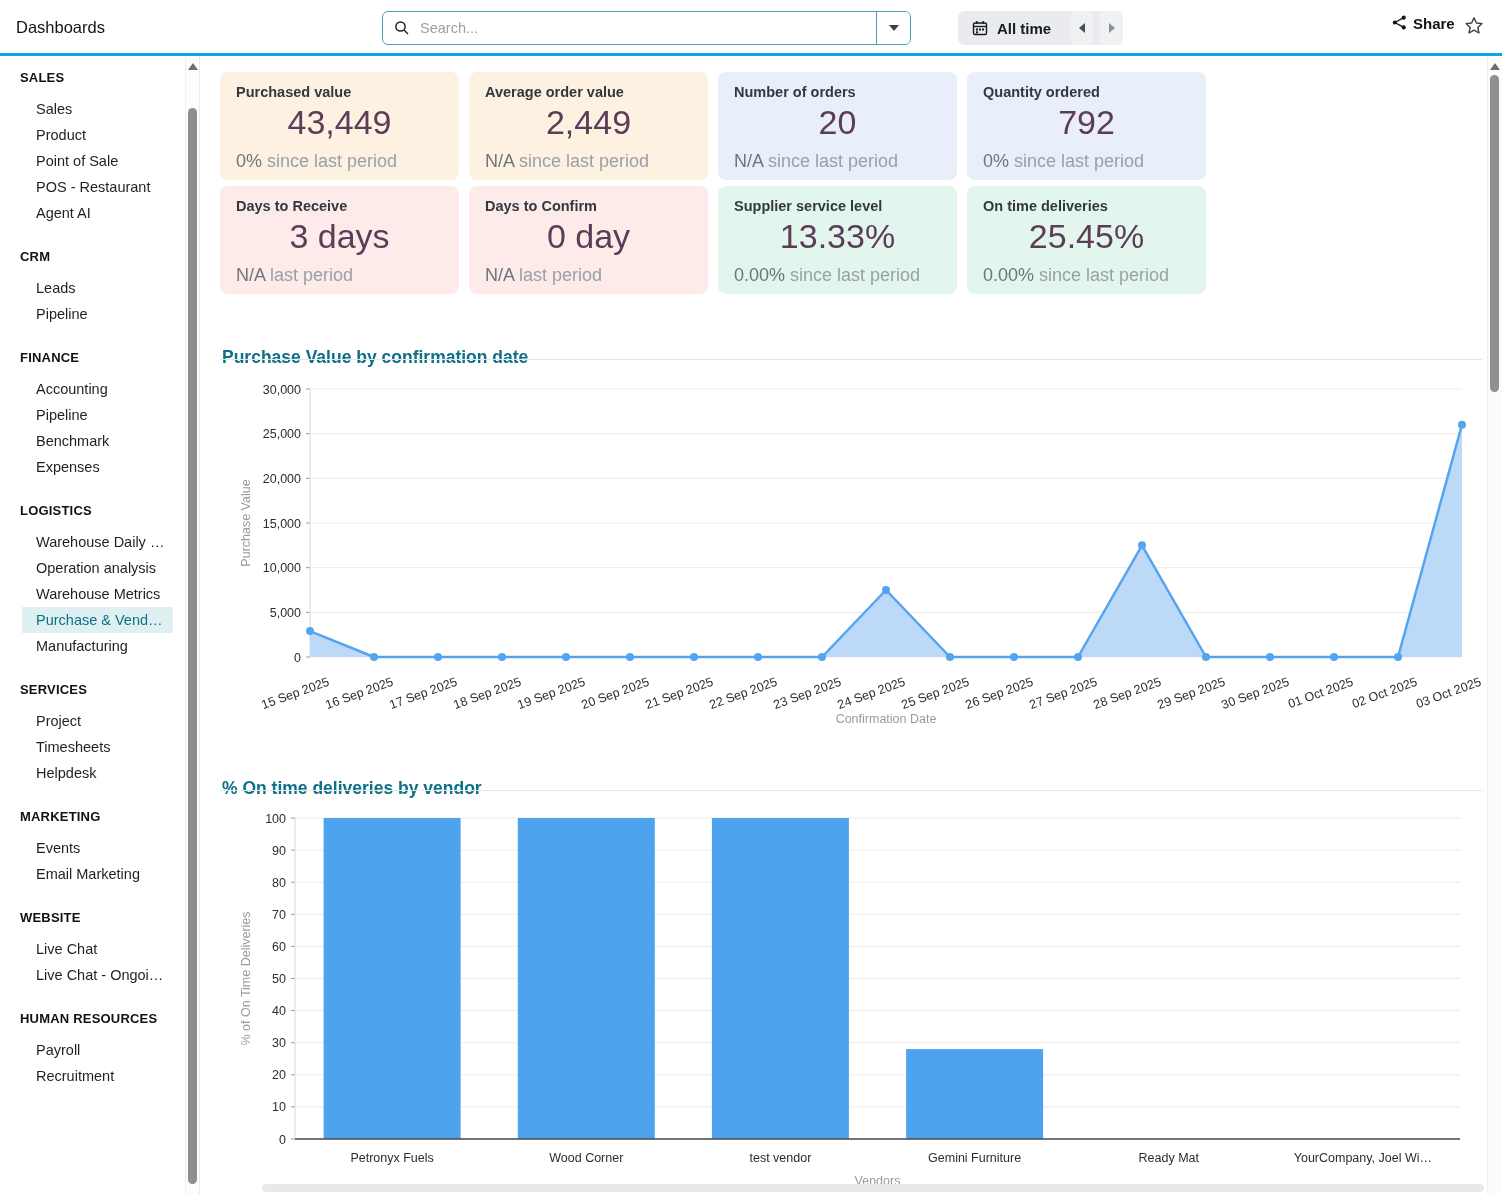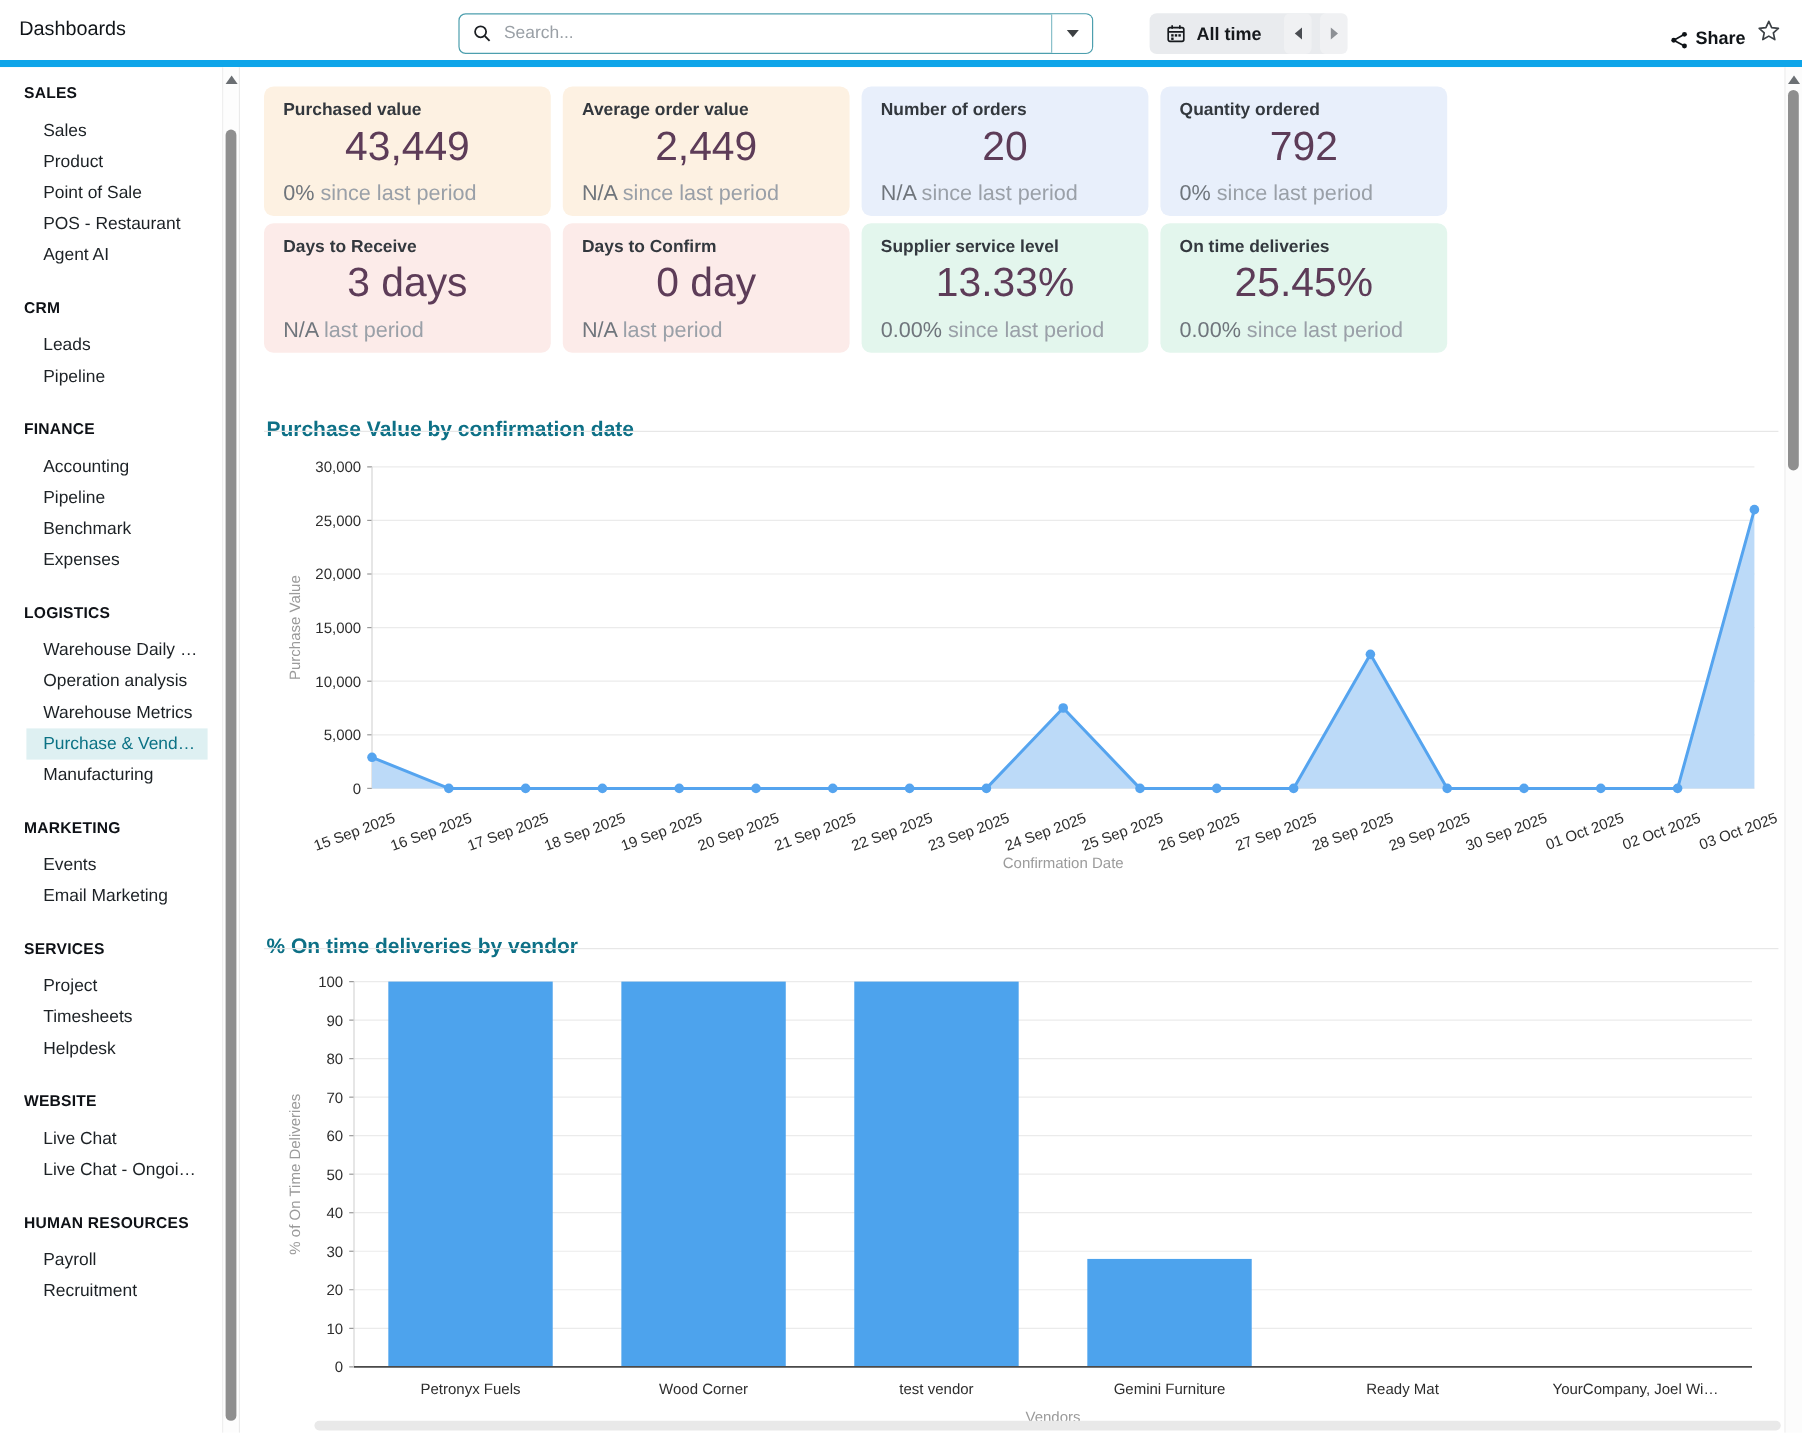--- a/index.html
+++ b/index.html
@@ -2,21 +2,21 @@
 <html><head>
 <meta charset="utf-8">
 <style>
   * { box-sizing: border-box; }
   html,body { margin:0; padding:0; }
   body {
     width:1502px; height:1194px; overflow:hidden; background:#fff;
     font-family:"Liberation Sans", sans-serif; color:#111;
   }
   
-  .topbar { position:relative; height:56px; background:#fff; border-bottom:6px solid #0ea5e9; }
+  .topbar { position:relative; height:56px; background:#fff; border-bottom:3px solid #0ea5e9; }
   .page-title { position:absolute; left:16px; top:50%; transform:translateY(-50%);
     font-size:16.5px; font-weight:500; color:#101418; }
   .search-group { position:absolute; left:382px; top:11px; width:529px; height:34px;
     display:flex; border:1px solid #4d9fae; border-radius:6px; background:#fff; }
   .search-main { flex:1; display:flex; align-items:center; padding-left:11px; gap:8px; }
   .search-main input { border:none; outline:none; flex:1; font-size:14.5px; color:#333;
     font-family:"Liberation Sans",sans-serif; background:transparent; }
   .search-main input::placeholder { color:#9aa0a6; }
   .search-caret-btn { width:34px; border:none; border-left:1px solid #4d9fae; background:#fff;
     border-radius:0 5px 5px 0; display:flex; align-items:center; justify-content:center; cursor:pointer; }
@@ -24,21 +24,21 @@
     border-top:6px solid #3c4043; }
   .period-btn { position:absolute; left:913px; top:11px; width:151px; height:34px;
     background:#e9ebee; border:none; border-radius:6px; display:flex; align-items:center;
     gap:9px; padding:0 14px; font-family:"Liberation Sans",sans-serif;
     font-size:15px; font-weight:700; color:#16191d; cursor:pointer;margin-left:45px; }
   .nav-btn { position:absolute; top:11px; width:23px; height:34px; background:#f0f1f3;
     border:none; border-radius:5px; display:flex; align-items:center; justify-content:center; cursor:pointer; }
   .nav-btn.prev { left:1070px; } .nav-btn.next { left:1100px; }
   .tri-left  { width:0;height:0;border-top:5px solid transparent;border-bottom:5px solid transparent;border-right:6px solid #4a4d52; }
   .tri-right { width:0;height:0;border-top:5px solid transparent;border-bottom:5px solid transparent;border-left:6px solid #8d9095; }
-  .share-btn { position:absolute; left:1386px; top:14px; height:28px; display:flex; align-items:flex-end;
+  .share-btn { position:absolute; left:1386px; top:14px; height:28px; display:flex; align-items:flex-start;
     gap:6px; background:none; border:none; font-family:"Liberation Sans",sans-serif;
     font-size:15px; font-weight:700; color:#101418; cursor:pointer; }
   .fav-btn { position:absolute; left:1462px; top:14px; background:none; border:none; cursor:pointer; padding:2px; }
   
   .body { display:flex; height:1138px; position:relative; }
   .sidebar { width:200px; position:relative; border-right:1px solid #eaeaea; background:#fff; }
   .sb-nav { padding-top:14px; }
   .sb-section { margin-bottom:23px; }
   .sb-header { padding-left:20px; font-size:13px; font-weight:700; color:#0e1116; margin-bottom:11px; letter-spacing:.2px; }
   .sb-item { margin:0 26px 0 22px; padding:5px 0 5px 14px; font-size:14.5px; color:#1c2125;
@@ -156,29 +156,29 @@
         </div>
         <div class="sb-section">
           <div class="sb-header">LOGISTICS</div>
           <div class="sb-item">Warehouse Daily …</div>
           <div class="sb-item">Operation analysis</div>
           <div class="sb-item">Warehouse Metrics</div>
           <div class="sb-item selected">Purchase &amp; Vend…</div>
           <div class="sb-item">Manufacturing</div>
         </div>
         <div class="sb-section">
-          <div class="sb-header">MARKETING</div>
-          <div class="sb-item">Events</div>
-          <div class="sb-item">Email Marketing</div>
-        </div>
-        <div class="sb-section">
           <div class="sb-header">SERVICES</div>
           <div class="sb-item">Project</div>
           <div class="sb-item">Timesheets</div>
           <div class="sb-item">Helpdesk</div>
+        </div>
+        <div class="sb-section">
+          <div class="sb-header">MARKETING</div>
+          <div class="sb-item">Events</div>
+          <div class="sb-item">Email Marketing</div>
         </div>
         <div class="sb-section">
           <div class="sb-header">WEBSITE</div>
           <div class="sb-item">Live Chat</div>
           <div class="sb-item">Live Chat - Ongoi…</div>
         </div>
         <div class="sb-section">
           <div class="sb-header">HUMAN RESOURCES</div>
           <div class="sb-item">Payroll</div>
           <div class="sb-item">Recruitment</div>

